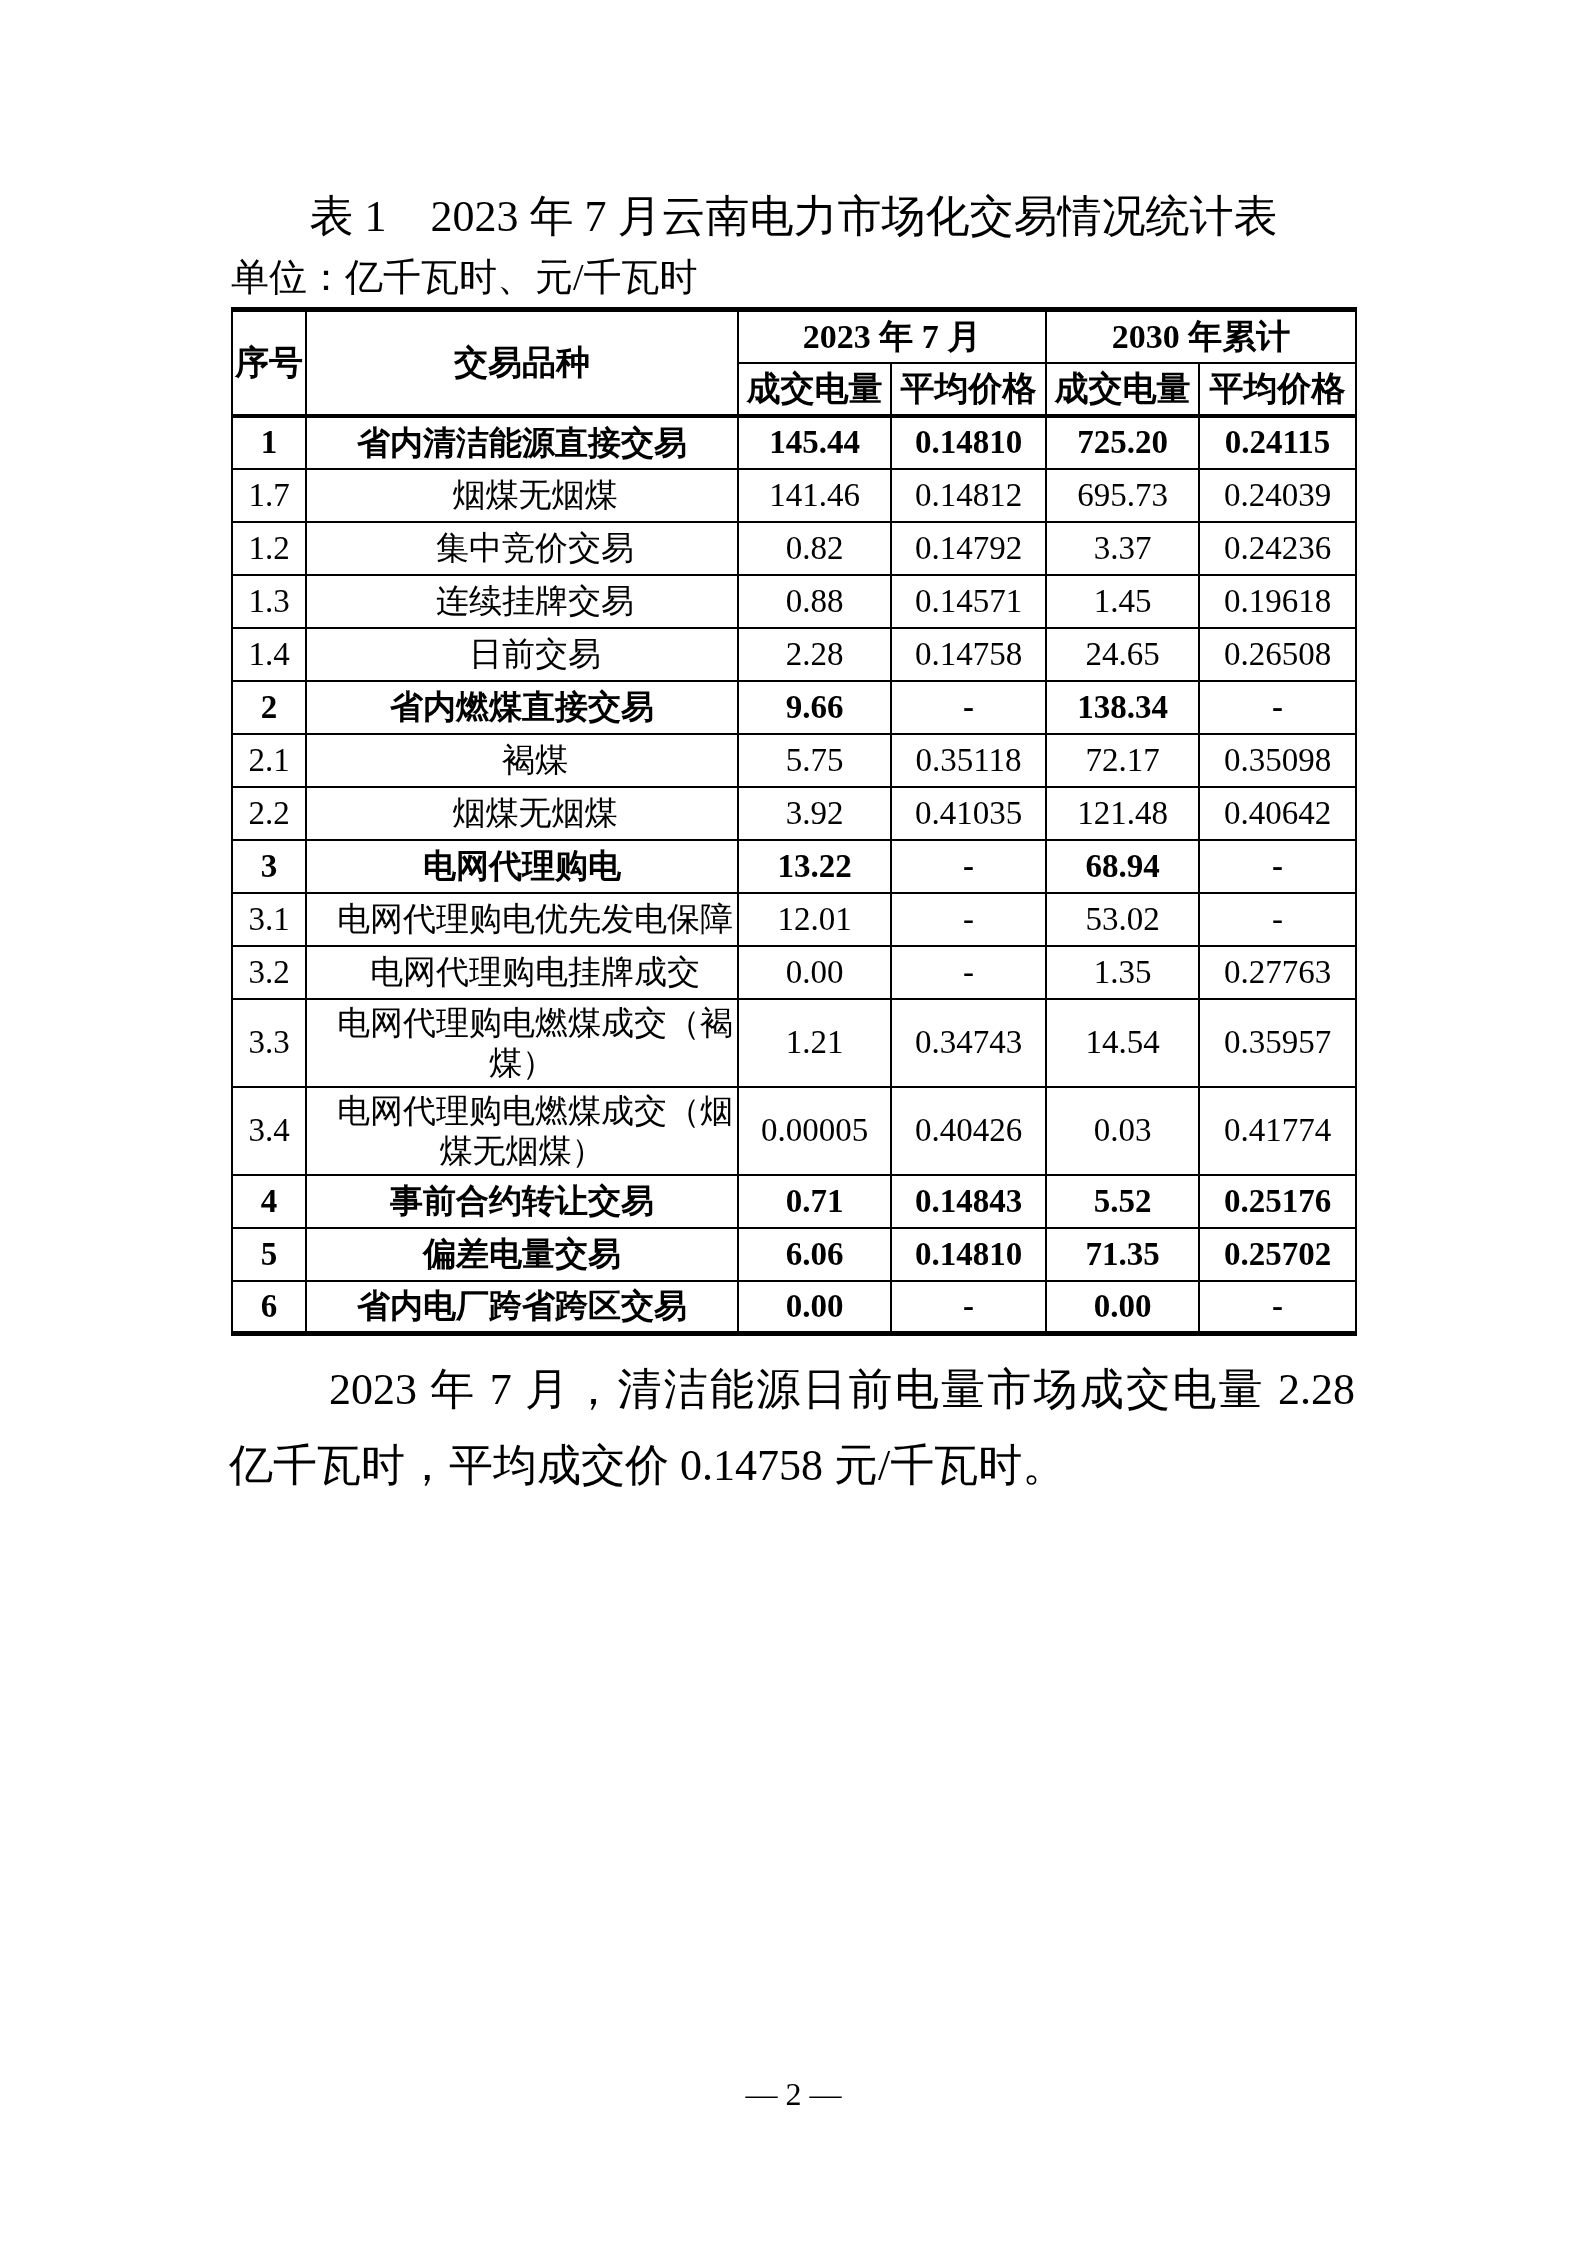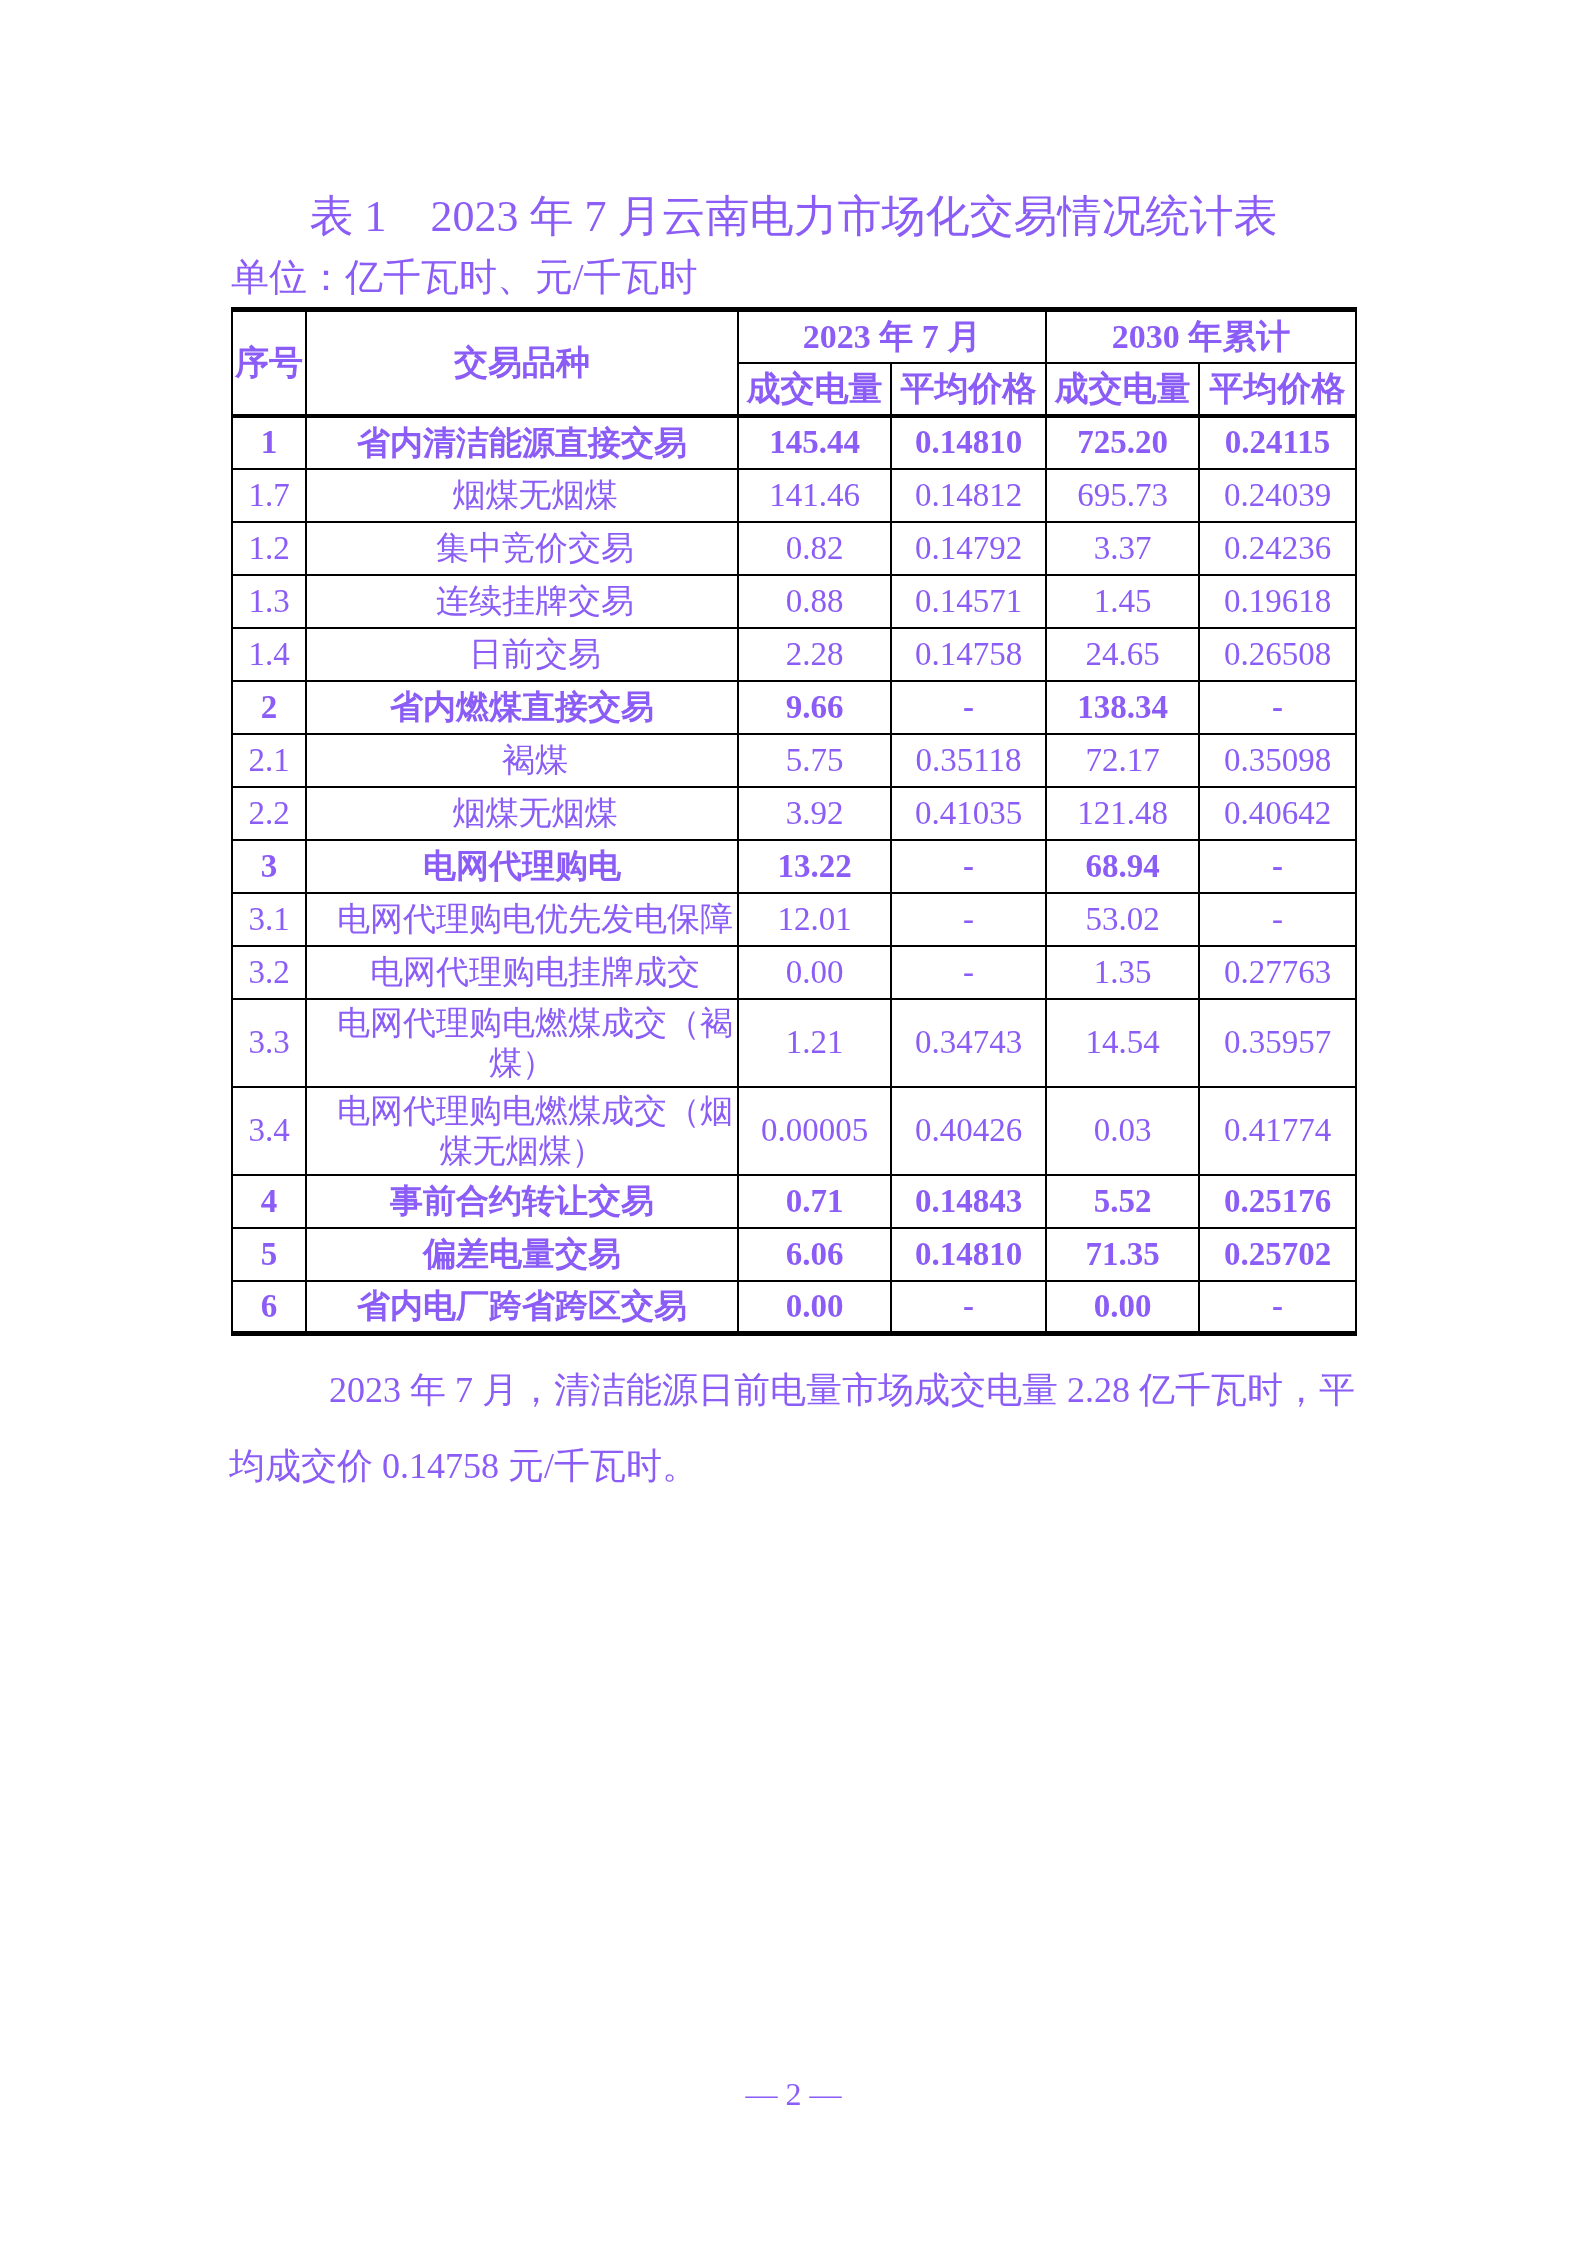--- a/index.html
+++ b/index.html
@@ -2,21 +2,21 @@
 <html><head>
 <meta charset="utf-8">
 <style>
   * { margin: 0; padding: 0; box-sizing: border-box; }
   html, body { background: #ffffff; }
   .page {
     position: relative;
     width: 1587px;
     height: 2245px;
     background: #ffffff;
-    color: #8b5cf6;
+    color: #000000;
     font-family: "Liberation Serif", "DejaVu Serif", serif;
     overflow: hidden;
   }
   .doc-title {
     padding-top: 193px;
     text-align: center;
     font-size: 44px;
     line-height: 48px;
     white-space: pre;
   }
@@ -54,21 +54,21 @@
     text-align: center;
     padding: 3px 4px;
     line-height: 40px;
   }
   td.c-name.indent { text-indent: 26px; }
   td.c-num { text-align: center; }
   tr.category td { font-weight: bold; }
   .paragraph {
     width: 1126px;
     margin: 16px 0 0 229px;
-    font-size: 36px;
+    font-size: 44px;
     line-height: 76px;
     text-indent: 100px;
     text-align: justify;
   }
   .page-number {
     position: absolute;
     top: 2076px;
     left: 0;
     width: 100%;
     text-align: center;

